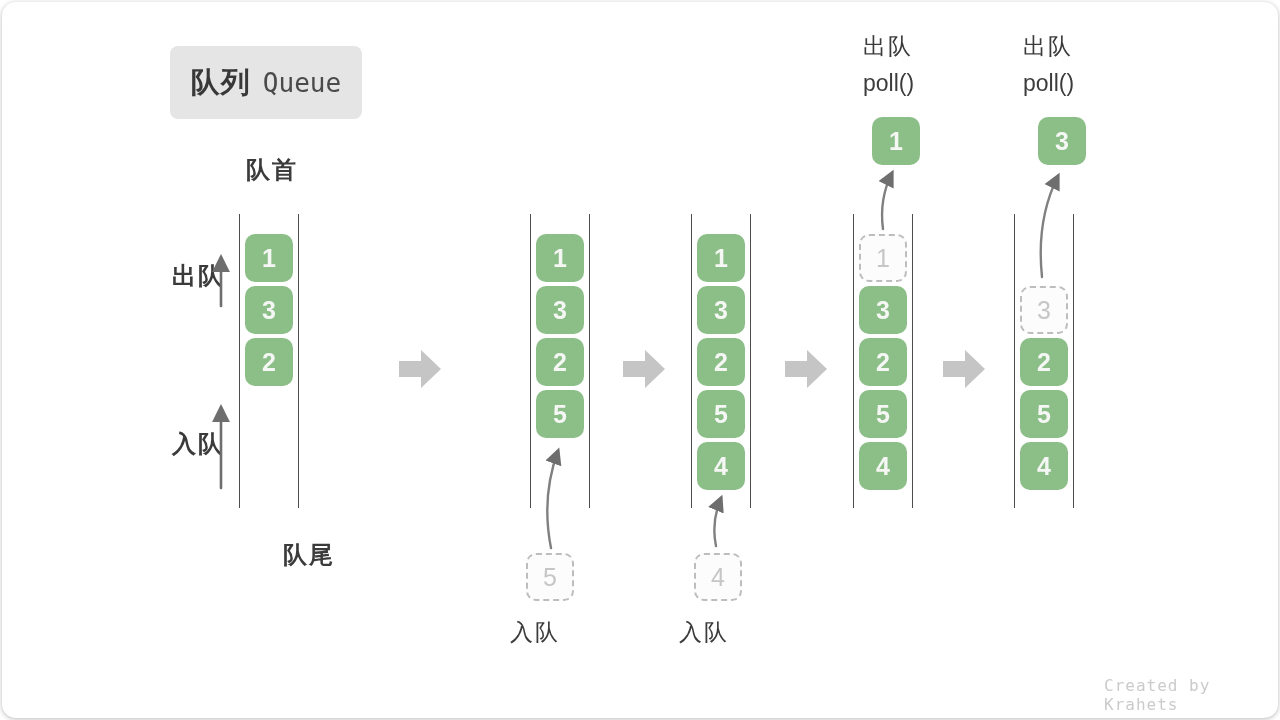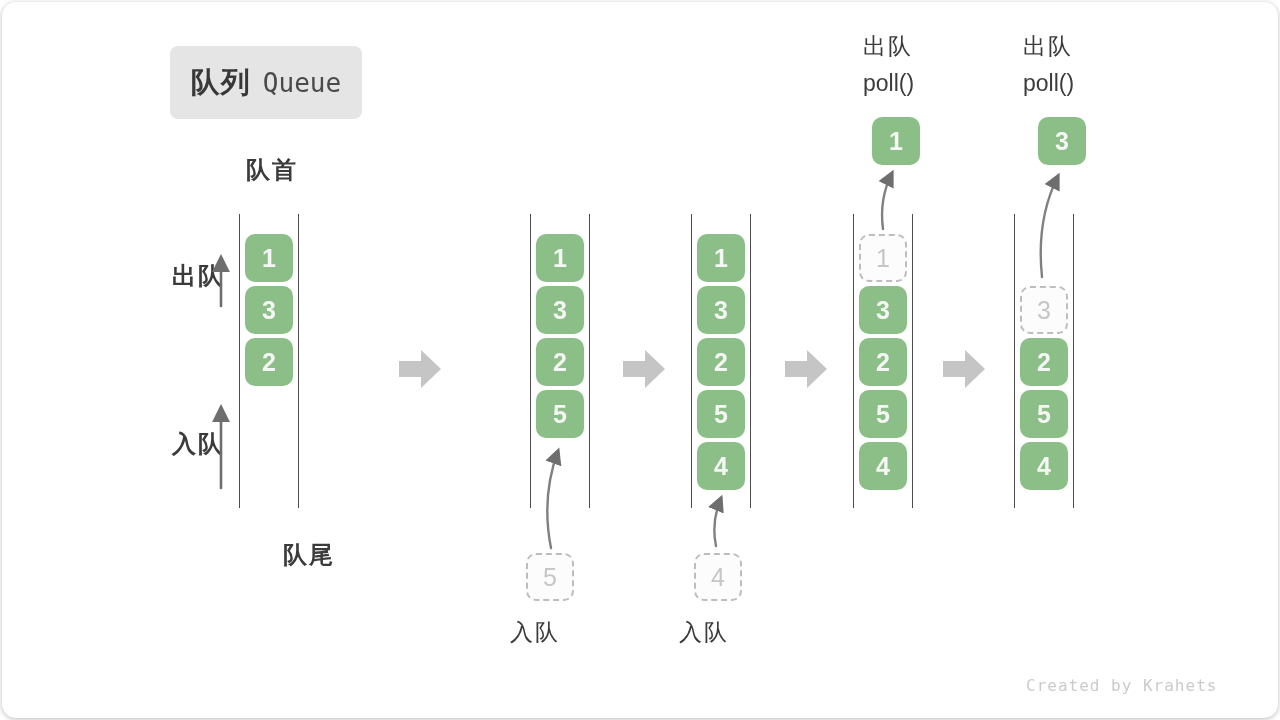--- a/index.html
+++ b/index.html
@@ -64,21 +64,21 @@
   .op-zh{font-size:23px;font-weight:500;color:var(--ink);letter-spacing:2px;line-height:37px;}
   .op-code{font-family:Liberation Sans, sans-serif;font-size:23px;font-weight:500;color:#3C3C3C;line-height:37px;}
   .op-code .arg{color:var(--arg-green);font-weight:700;}
   
   svg.overlay{position:absolute;left:0;top:0;pointer-events:none;}
   .block-arrow{fill:var(--block-arrow);}
   .flow-arrow{stroke:#808080;stroke-width:2.4;fill:none;stroke-linecap:round;}
   .side-arrow{stroke:#6E6E6E;stroke-width:2.6;fill:none;stroke-linecap:round;}
   
   .watermark{
-    position:absolute;left:1024px;top:674px;
+    position:absolute;left:1102px;top:674px;
     font-family:"DejaVu Sans Mono","Liberation Mono",monospace;
     font-size:16px;color:var(--muted);letter-spacing:1px;
   }
 </style>
 </head>
 <body>
 
 <div class="card">
 
   <div class="title-box">

